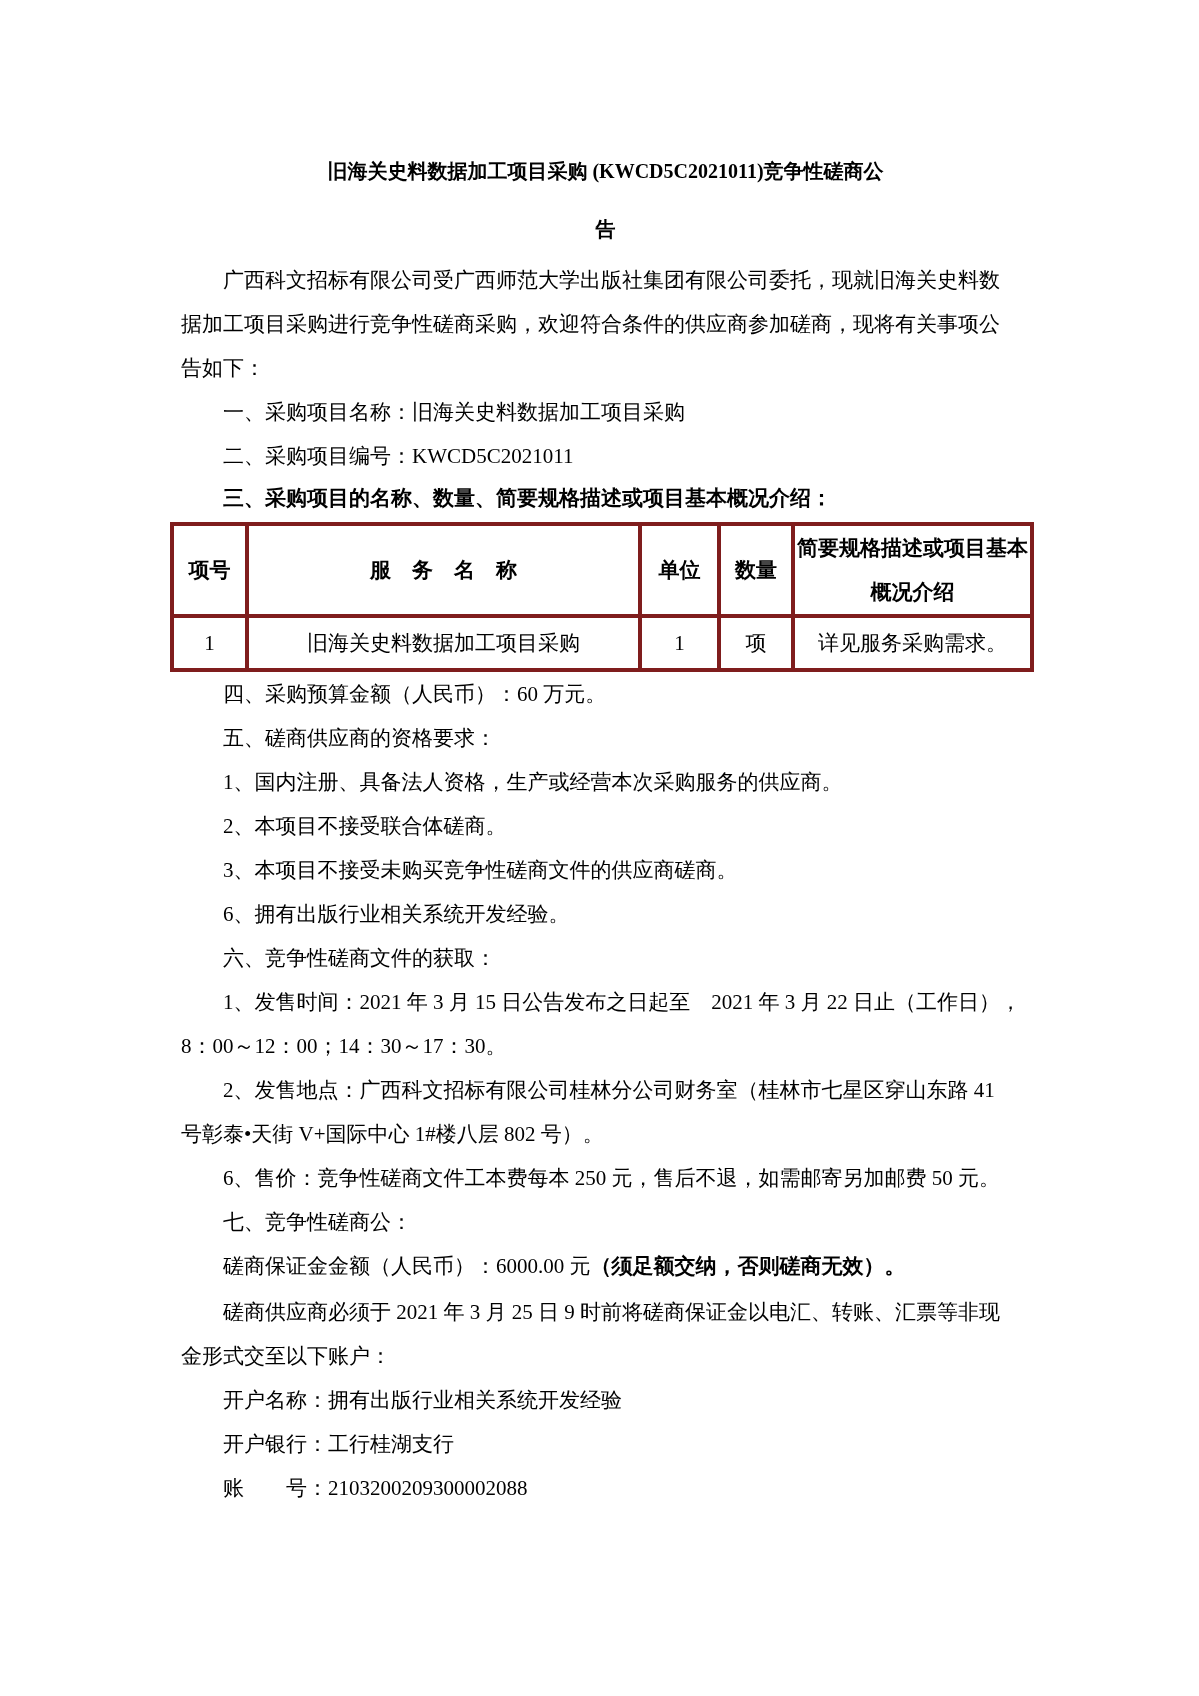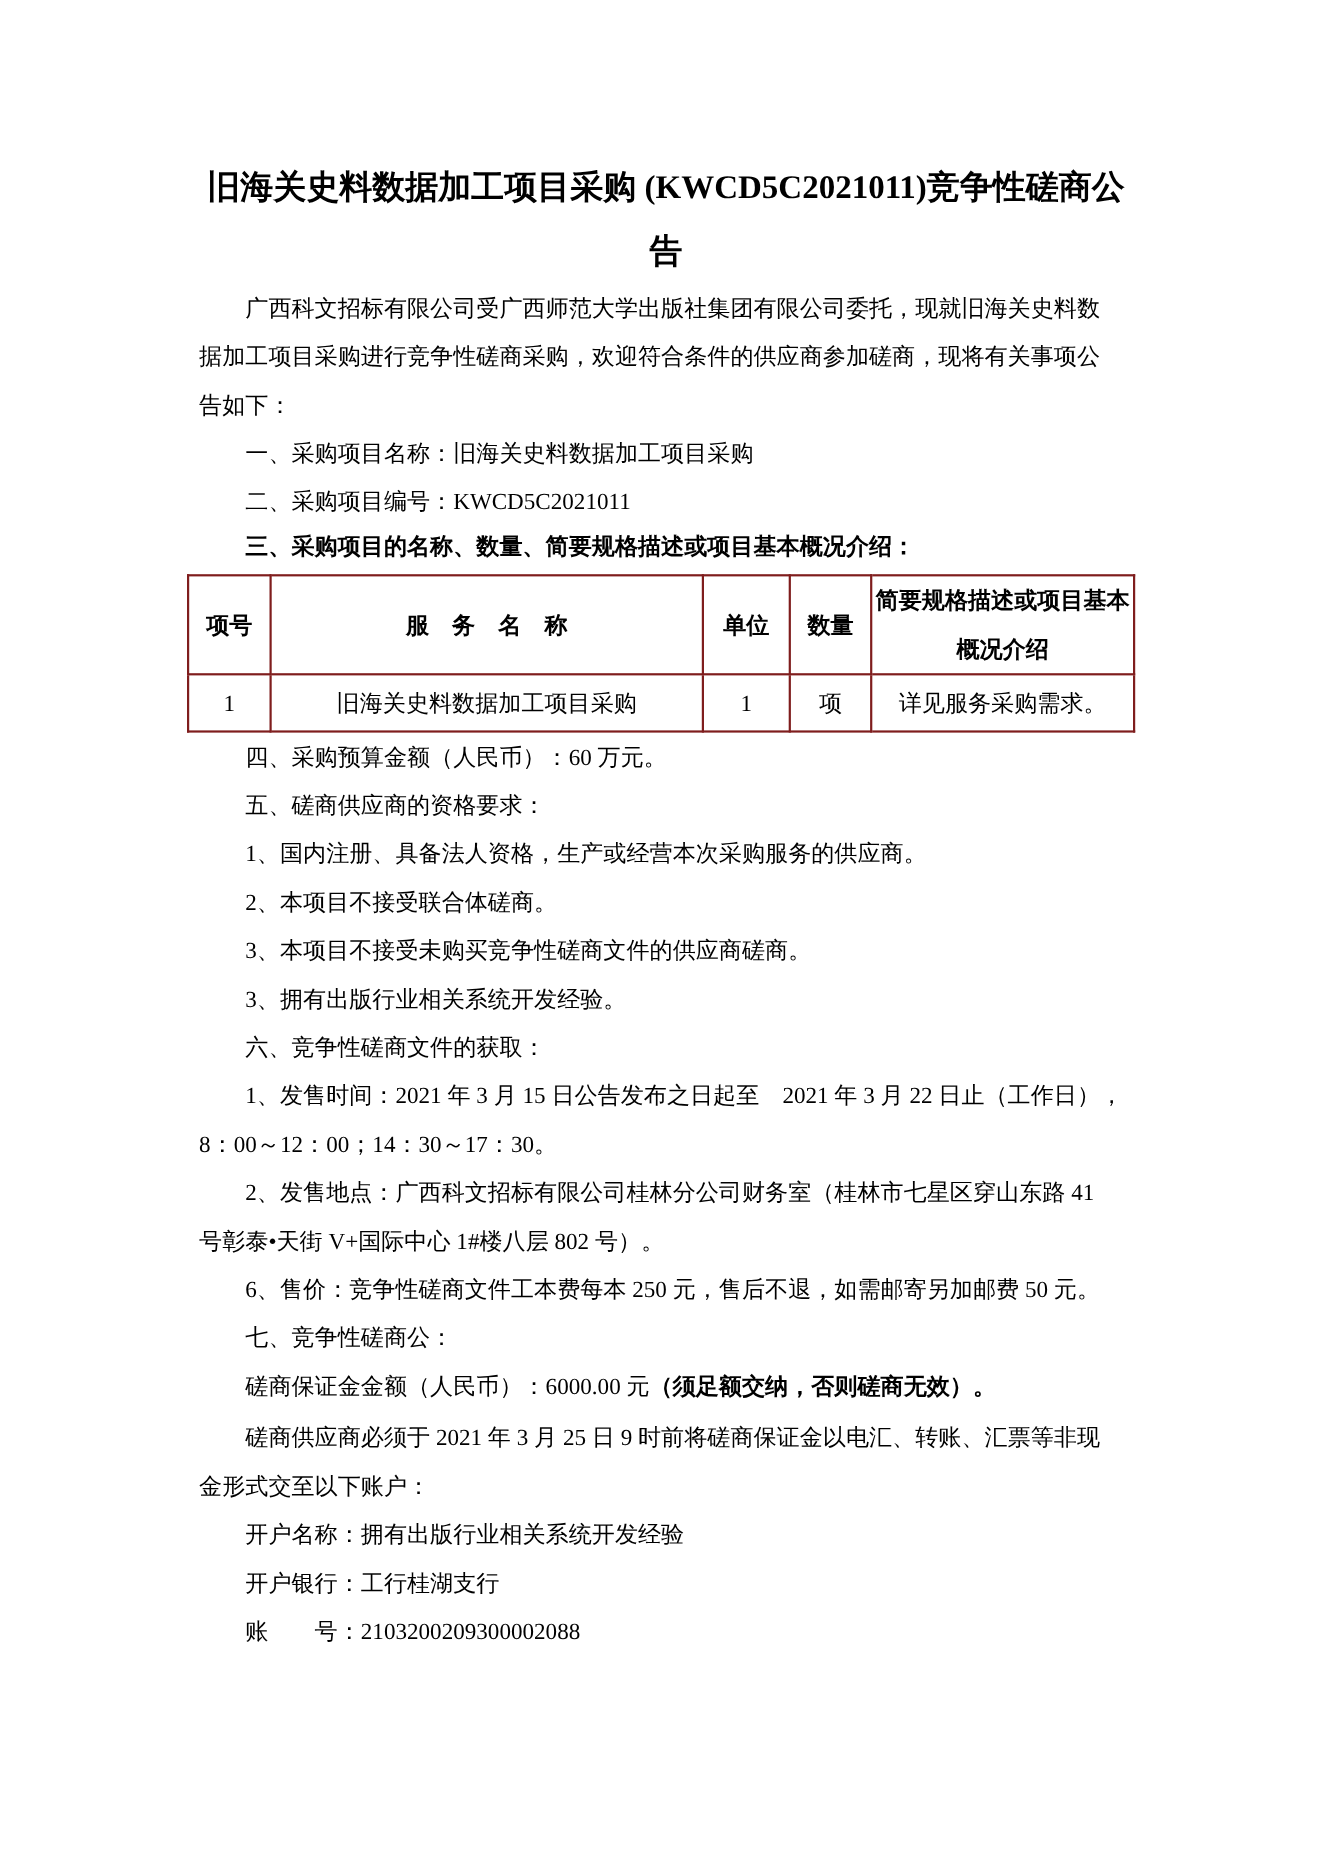--- a/index.html
+++ b/index.html
@@ -8,21 +8,21 @@
     width: 1199px;
     height: 1696px;
     background: #ffffff;
     color: #000000;
     font-family: "Liberation Serif", "DejaVu Serif", serif;
     overflow: hidden;
   }
   .content { padding: 0 169px 0 181px; }
   .doc-title {
     margin: 142px 0 0 0;
-    font-size: 30px;
+    font-size: 20px;
     font-weight: bold;
     line-height: 58px;
     text-align: center;
   }
   p.line {
     margin: 0;
     font-size: 21px;
     line-height: 44px;
     text-align: left;
     white-space: pre-wrap;
@@ -32,21 +32,21 @@
   .mt8  { margin-top: 8px; }
   .b { font-weight: bold; font-family: Liberation Mono, monospace; }
   table.items {
     border-collapse: collapse;
     table-layout: fixed;
     width: 860px;
     margin-left: -11px;
     margin-top: 0;
   }
   table.items th, table.items td {
-    border: 2px solid #7f1d1d;
+    border: 4px solid #7f1d1d;
     font-size: 21px;
     text-align: center;
     vertical-align: middle;
     padding: 0;
     line-height: 44px;
     overflow: hidden;
   }
   table.items th { font-weight: bold; }
   tr.hdr th { height: 88px; }
   tr.row td { height: 50px; }
@@ -93,21 +93,21 @@
         <td class="spec-cell">详见服务采购需求。</td>
       </tr>
     </tbody>
       </table>
 
     <p class="line indent mt8">四、采购预算金额（人民币）：60 万元。</p>
     <p class="line indent">五、磋商供应商的资格要求：</p>
     <p class="line indent">1、国内注册、具备法人资格，生产或经营本次采购服务的供应商。</p>
     <p class="line indent">2、本项目不接受联合体磋商。</p>
     <p class="line indent">3、本项目不接受未购买竞争性磋商文件的供应商磋商。</p>
-    <p class="line indent">3、拥有出版行业相关系统开发经验。</p>
+    <p class="line indent">6、拥有出版行业相关系统开发经验。</p>
     <p class="line indent">六、竞争性磋商文件的获取：</p>
     <p class="line indent">1、发售时间：2021 年 3 月 15 日公告发布之日起至　2021 年 3 月 22 日止（工作日），</p>
     <p class="line">8：00～12：00；14：30～17：30。</p>
     <p class="line indent">2、发售地点：广西科文招标有限公司桂林分公司财务室（桂林市七星区穿山东路 41</p>
     <p class="line">号彰泰•天街 V+国际中心 1#楼八层 802 号）。</p>
     <p class="line indent">6、售价：竞争性磋商文件工本费每本 250 元，售后不退，如需邮寄另加邮费 50 元。</p>
     <p class="line indent">七、竞争性磋商公：</p>
     <p class="line indent"><span>磋商保证金金额（人民币）：6000.00 元</span><span class="b">（须足额交纳，否则磋商无效）。</span></p>
     <p class="line indent">磋商供应商必须于 2021 年 3 月 25 日 9 时前将磋商保证金以电汇、转账、汇票等非现</p>
     <p class="line">金形式交至以下账户：</p>

